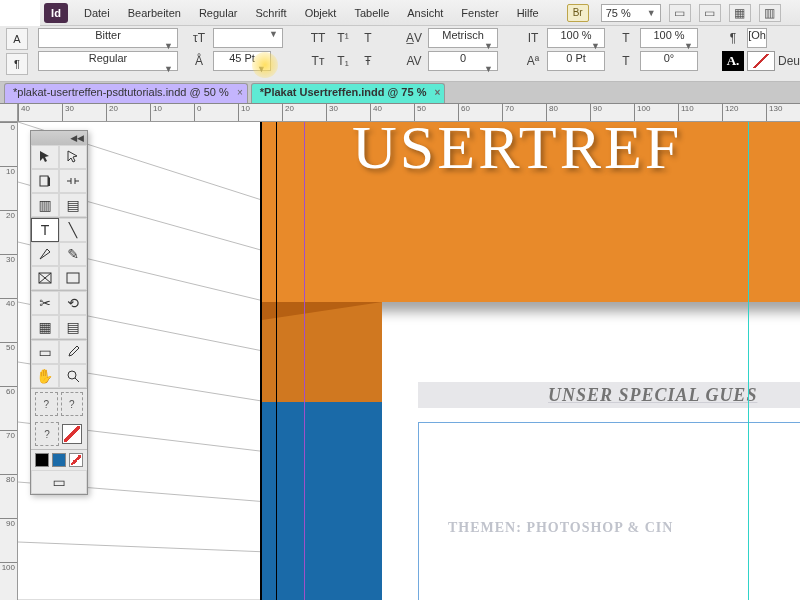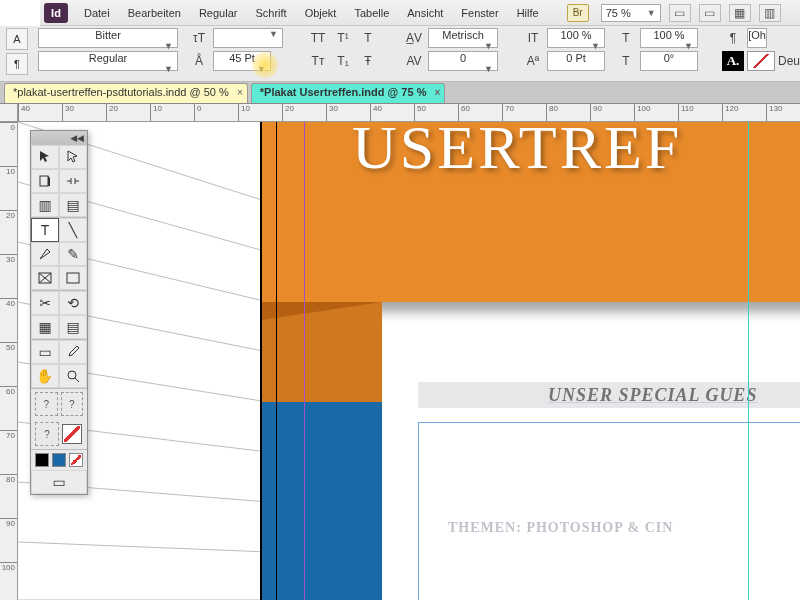--- a/index.html
+++ b/index.html
@@ -24,21 +24,21 @@
 .dd.sm { width:58px; }
 .row { display:flex; gap:3px; align-items:center; }
 .ic { width:22px; height:20px; display:flex;align-items:center;justify-content:center; font-size:12px; color:#444;}
 .sep { width:1px; background:#bbb; align-self:stretch; margin: 2px 2px;}
 .highlight-circle { position:absolute; width:26px; height:26px; border-radius:50%; background: radial-gradient(circle, rgba(255,220,80,.9), rgba(255,220,80,0)); pointer-events:none; }
 .stroke-swatch { width:28px; height:20px; border:1px solid #999; position:relative; background:#fff; }
 .stroke-swatch::after { content:""; position:absolute; inset:2px; background: linear-gradient(135deg, transparent 45%, #cc3030 45%, #cc3030 55%, transparent 55%); }
 .text-swatch { width:22px; height:20px; display:flex;align-items:center;justify-content:center; background:#000; color:#fff; font-weight:bold; font-family:Georgia,serif; font-size:13px;}
 
 .tabstrip { height:22px; background:#c8c8c8; border-bottom:1px solid #888; display:flex; align-items:flex-end; padding-left:4px; }
-.doc-tab { height:20px; background:#fef9c3; border:1px solid #999; border-bottom:none; border-radius:3px 3px 0 0; padding:2px 18px 2px 8px; font-size:11px; margin-right:3px; position:relative; color:#333;}
+.doc-tab { height:20px; background:#c4b5fd; border:1px solid #999; border-bottom:none; border-radius:3px 3px 0 0; padding:2px 18px 2px 8px; font-size:11px; margin-right:3px; position:relative; color:#333;}
 .doc-tab.active { background:#5eead4;font-weight:bold; }
 .doc-tab .x { position:absolute; right:4px; top:3px; font-size:10px; color:#666; }
 
 .workspace { position:relative; height:496px; background:#fff; }
 .h-ruler { position:absolute; left:18px; right:0; top:0; height:18px; background:#efefef; border-bottom:1px solid #999; display:flex; overflow:hidden; font-size:8px; color:#666;}
 .h-ruler .tick { flex:0 0 44px; border-left:1px solid #888; padding-left:2px; display:flex; align-items:flex-start;}
 .v-ruler { position:absolute; top:18px; bottom:0; left:0; width:18px; background:#efefef; border-right:1px solid #999; display:flex; flex-direction:column; overflow:hidden; font-size:8px; color:#666;}
 .v-ruler .tick { flex:0 0 44px; border-top:1px solid #888; padding-top:0; display:flex; justify-content:flex-end; padding-right:2px;}
 .ruler-origin { position:absolute; left:0; top:0; width:18px; height:18px; background:#efefef; border-right:1px solid #999; border-bottom:1px solid #999;}
 

